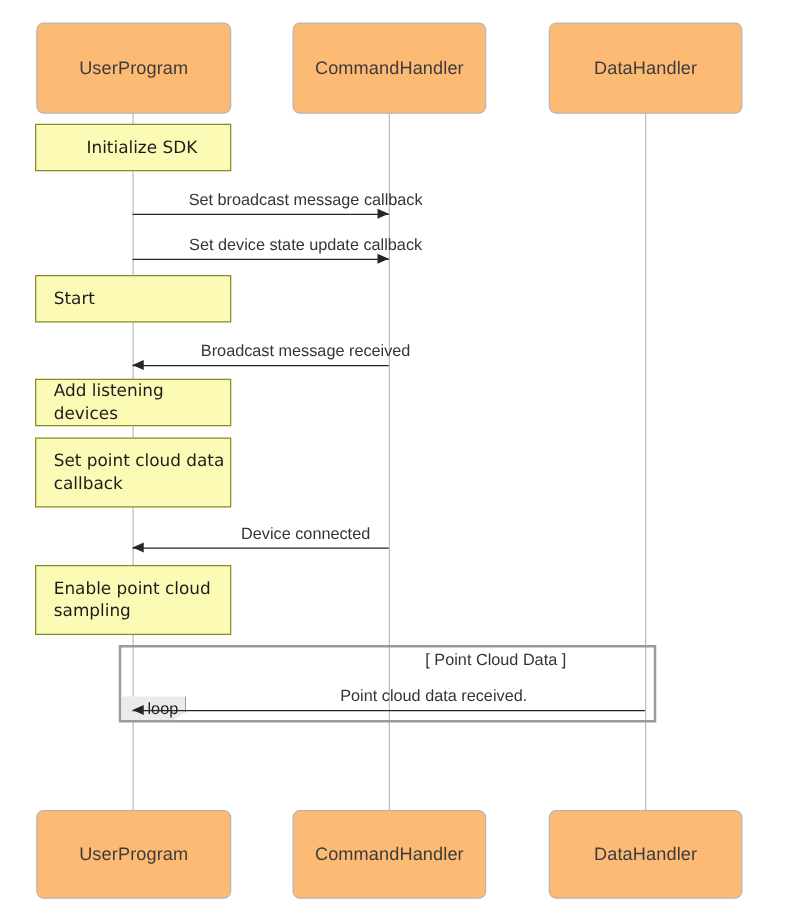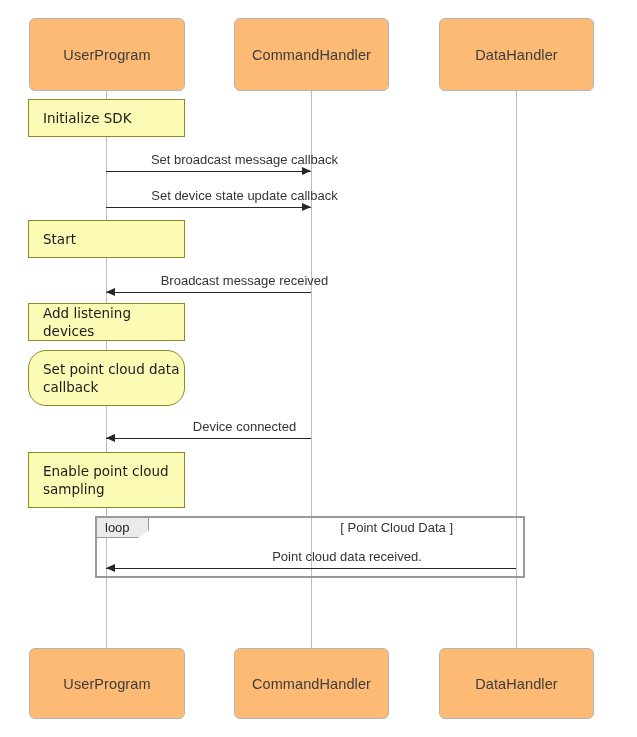--- a/index.html
+++ b/index.html
@@ -103,26 +103,27 @@
     z-index: 2;
   }
   .fragment-tab {
     position: absolute;
     box-sizing: border-box;
     background: #ebebeb;
     border-right: 1.5px solid #9a9a9a;
     border-bottom: 1.5px solid #9a9a9a;
     display: flex;
     align-items: center;
-    padding-left: 8px;
+    padding-left: 21px;
     font-size: 13px;
     color: #1f1f1f;
     font-family: "Liberation Sans", sans-serif;
     clip-path: polygon(0 0, 100% 0, 100% 62%, 78% 100%, 0 100%);
     z-index: 3;
+    margin-top: 39px;
   }
   .fragment-cond {
     position: absolute;
     font-size: 13px;
     color: #343434;
     white-space: nowrap;
     font-family: "Liberation Sans", sans-serif;
     z-index: 3;
   }
 </style>
@@ -138,30 +139,30 @@
   <div class="participant" style="left:29px; top:18px; width:156px; height:73px;">
     <span>UserProgram</span>
   </div>
   <div class="participant" style="left:234px; top:18px; width:155px; height:73px;">
     <span>CommandHandler</span>
   </div>
   <div class="participant" style="left:439px; top:18px; width:155px; height:73px;">
     <span>DataHandler</span>
   </div>
 
-  <div class="action" style="left:28px; top:99px; width:157px; height:38px;">
+  <div class="action" style="left:28px; top:99px; width:157px; height:38px;justify-content:center;">
     <span>Initialize SDK</span>
   </div>
   <div class="action" style="left:28px; top:220px; width:157px; height:38px;">
     <span>Start</span>
   </div>
   <div class="action" style="left:28px; top:303px; width:157px; height:38px;">
     <span>Add listening devices</span>
   </div>
-  <div class="action" style="left:28px; top:350px; width:157px; height:56px;border-radius:18px;">
+  <div class="action" style="left:28px; top:350px; width:157px; height:56px;">
     <span>Set point cloud data callback</span>
   </div>
   <div class="action" style="left:28px; top:452px; width:157px; height:56px;">
     <span>Enable point cloud sampling</span>
   </div>
 
   <div class="msg-label center" style="left:106px; top:152px; width:205px;">Set broadcast message callback</div>
   <div class="msg-line" style="left:106px; top:171px; width:205px;"></div>
   <div class="arrow-head right" style="left:302px; top:167px;"></div>
 

